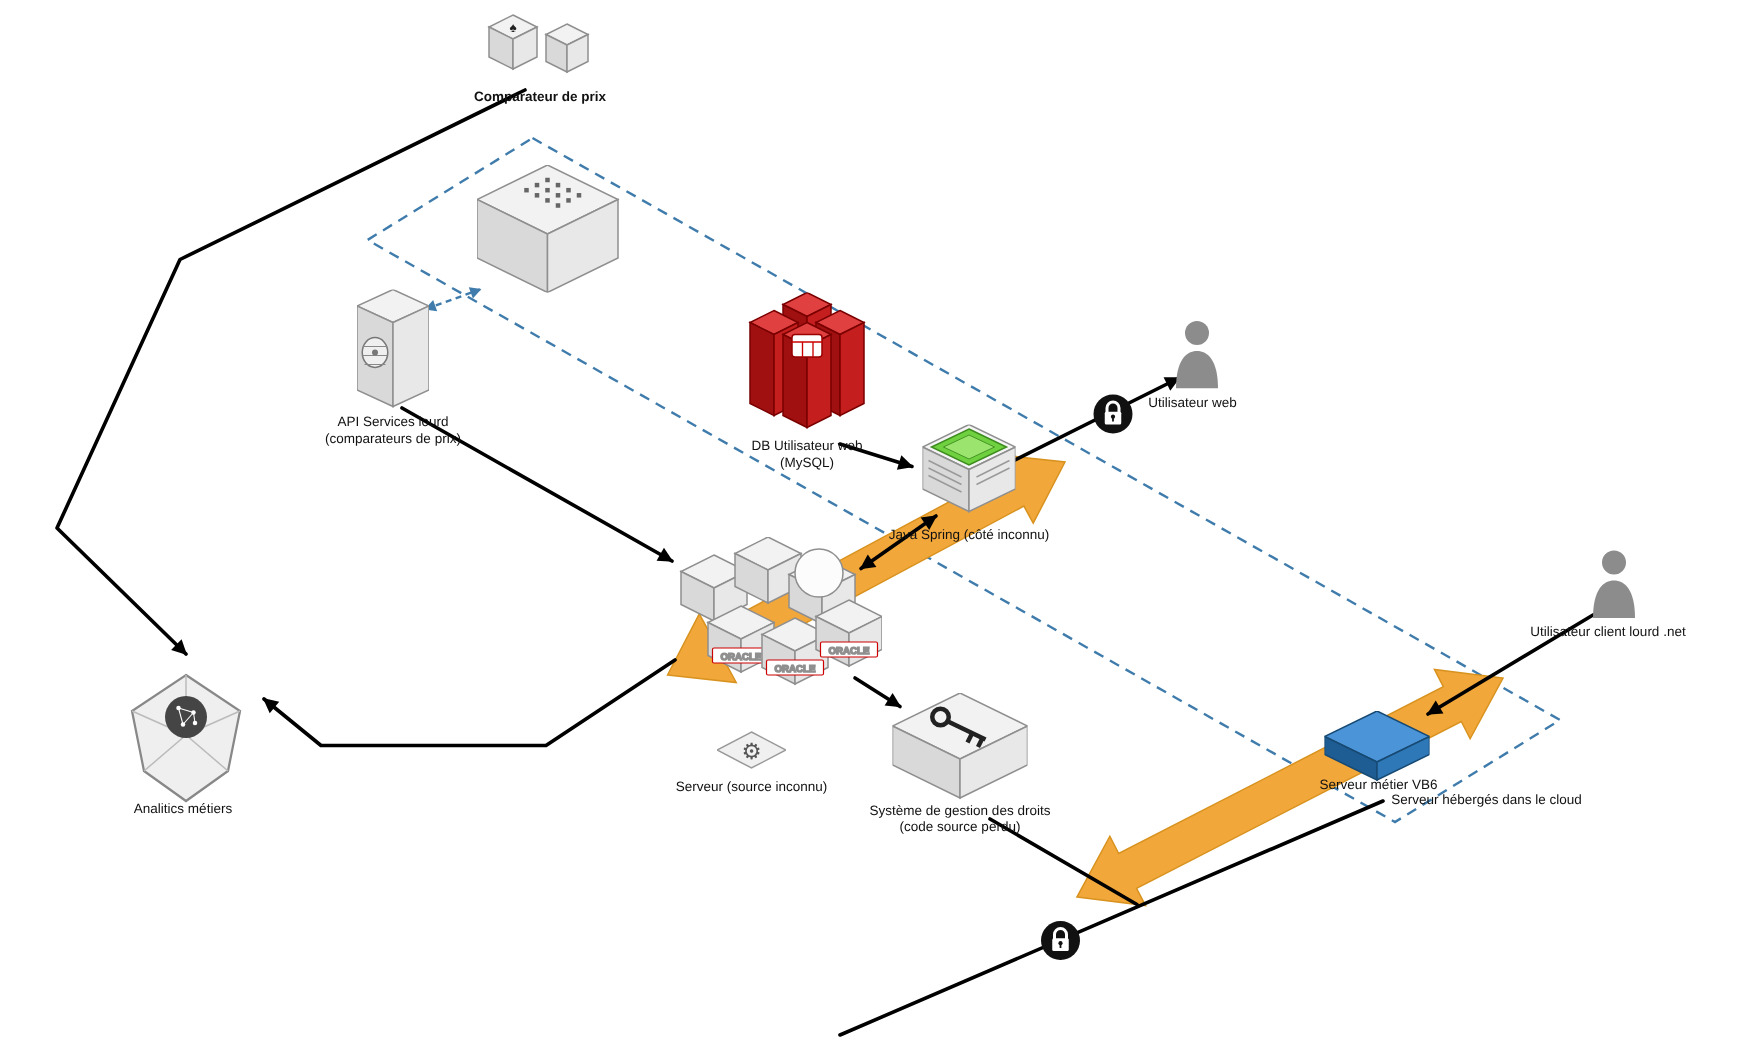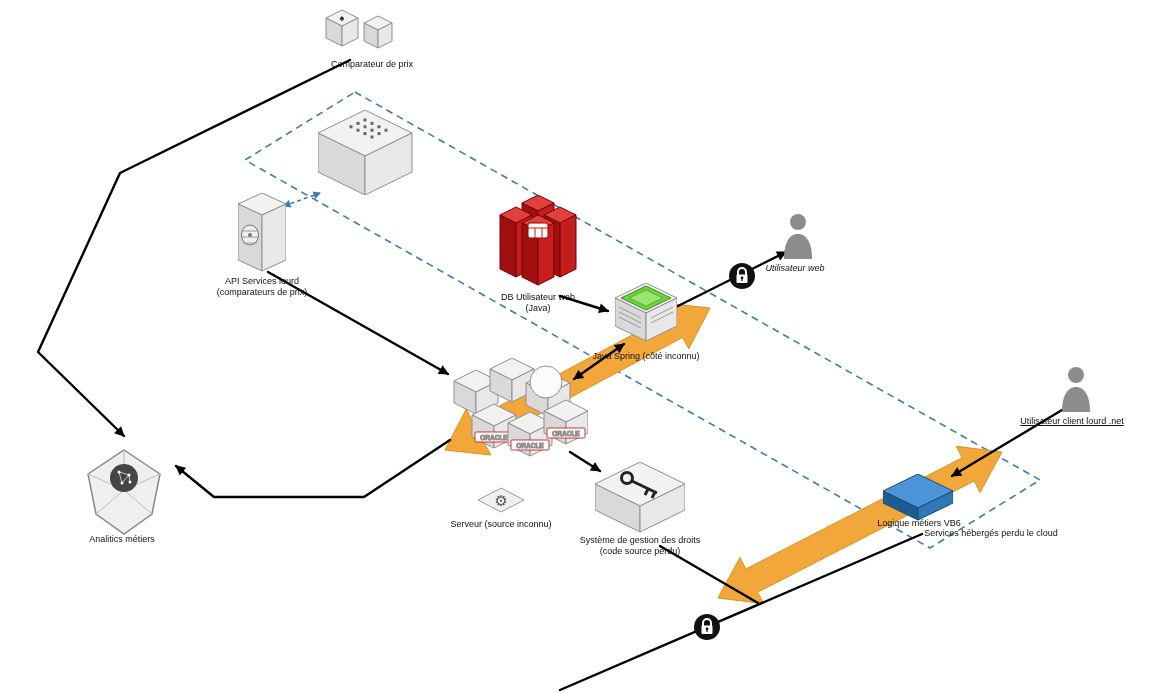--- a/index.html
+++ b/index.html
@@ -59,21 +59,21 @@
         </g>
         <g transform="translate(40,8)">
           <polygon points="14,0 28,7 14,14 0,7" fill="#F2F2F2"></polygon>
           <polygon points="0,7 14,14 14,32 0,25" fill="#D9D9D9"></polygon>
           <polygon points="14,14 28,7 28,25 14,32" fill="#E8E8E8"></polygon>
         </g>
       </g>
       <text x="18" y="13" font-size="9" text-anchor="middle" fill="#222">♠</text>
     </svg>
   </div>
-  <div class="lbl" style="left:372px;top:59px;">Comparateur de prix</div>
+  <div class="lbl" style="left:360px;top:59px;font-weight:bold;">Comparateur de prix</div>
 
   <div class="node" style="left:318px;top:110px;">
     <svg width="95" height="85" viewBox="0 0 95 85">
       <g stroke="#8F8F8F" stroke-width="1">
         <polygon points="47,0 94,23 47,46 0,23" fill="#F2F2F2"></polygon>
         <polygon points="0,23 47,46 47,85 0,62" fill="#D9D9D9"></polygon>
         <polygon points="47,46 94,23 94,62 47,85" fill="#E8E8E8"></polygon>
       </g>
       <g fill="#666">
         <rect x="45.5" y="8.5" width="3" height="3"></rect>
@@ -137,21 +137,21 @@
       </g>
       <g>
         <rect x="30" y="28" width="20" height="15" rx="2" fill="#fff" stroke="#900" stroke-width="1"></rect>
         <line x1="30" y1="33" x2="50" y2="33" stroke="#C00" stroke-width="0.9"></line>
         <line x1="37" y1="33" x2="37" y2="43" stroke="#C00" stroke-width="0.9"></line>
         <line x1="44" y1="33" x2="44" y2="43" stroke="#C00" stroke-width="0.9"></line>
       </g>
     </svg>
   </div>
   <div class="lbl" style="left:538px;top:292px;">DB Utilisateur web
-(Java)</div>
+(MySQL)</div>
 
   <div class="node" style="left:615px;top:283px;">
     <svg width="62" height="62" viewBox="0 0 62 62">
       <g stroke="#8F8F8F" stroke-width="1">
         <polygon points="31,0 62,15 31,30 0,15" fill="#F5F5F5"></polygon>
         <polygon points="0,15 31,30 31,58 0,43" fill="#D9D9D9"></polygon>
         <polygon points="31,30 62,15 62,43 31,58" fill="#E8E8E8"></polygon>
       </g>
       <polygon points="31,3 56,15 31,27 6,15" fill="#6FD13F" stroke="#3E8C1F" stroke-width="1"></polygon>
       <polygon points="31,7 48,15 31,23 14,15" fill="#9BE56F" stroke="#3E8C1F" stroke-width="0.6"></polygon>
@@ -165,21 +165,21 @@
     </svg>
   </div>
   <div class="lbl" style="left:646px;top:351px;">Java Spring (côté inconnu)</div>
 
   <div class="node" style="left:783px;top:213px;">
     <svg width="30" height="46" viewBox="0 0 30 46">
       <circle cx="15" cy="9" r="8" fill="#8C8C8C"></circle>
       <path d="M1,46 C1,27 8,21 15,21 C22,21 29,27 29,46 Z" fill="#8C8C8C"></path>
     </svg>
   </div>
-  <div class="lbl" style="left:795px;top:263px;font-style:italic;">Utilisateur web</div>
+  <div class="lbl" style="left:795px;top:263px;">Utilisateur web</div>
 
   <div class="node" style="left:728px;top:262px;">
     <svg width="28" height="28" viewBox="0 0 28 28">
       <circle cx="14" cy="14" r="13" fill="#111"></circle>
       <path d="M10,13 v-3 a4,4 0 0 1 8,0 v3" fill="none" stroke="#fff" stroke-width="2"></path>
       <rect x="8.5" y="12.5" width="11" height="8.5" rx="1" fill="#fff"></rect>
       <circle cx="14" cy="15.8" r="1.4" fill="#111"></circle>
       <line x1="14" y1="16.5" x2="14" y2="19" stroke="#111" stroke-width="1.2"></line>
     </svg>
   </div>
@@ -283,31 +283,31 @@
 
   <div class="node" style="left:883px;top:474px;">
     <svg width="70" height="48" viewBox="0 0 70 48">
       <g stroke="#174A73" stroke-width="1">
         <polygon points="35,0 70,17 35,34 0,17" fill="#4C94D8"></polygon>
         <polygon points="0,17 35,34 35,46 0,29" fill="#1E5C94"></polygon>
         <polygon points="35,34 70,17 70,29 35,46" fill="#2E78B8"></polygon>
       </g>
     </svg>
   </div>
-  <div class="lbl" style="left:919px;top:518px;">Logique métiers VB6</div>
+  <div class="lbl" style="left:919px;top:518px;">Serveur métier VB6</div>
 
   <div class="node" style="left:1061px;top:366px;">
     <svg width="30" height="46" viewBox="0 0 30 46">
       <circle cx="15" cy="9" r="8" fill="#8C8C8C"></circle>
       <path d="M1,46 C1,27 8,21 15,21 C22,21 29,27 29,46 Z" fill="#8C8C8C"></path>
     </svg>
   </div>
-  <div class="lbl" style="left:1072px;top:416px;text-decoration:underline;">Utilisateur client lourd .net</div>
-
-  <div class="lbl" style="left:991px;top:528px;">Services hébergés perdu le cloud</div>
+  <div class="lbl" style="left:1072px;top:416px;">Utilisateur client lourd .net</div>
+
+  <div class="lbl" style="left:991px;top:528px;">Serveur hébergés dans le cloud</div>
 
   <div class="node" style="left:693px;top:613px;">
     <svg width="28" height="28" viewBox="0 0 28 28">
       <circle cx="14" cy="14" r="13" fill="#111"></circle>
       <path d="M10,13 v-3 a4,4 0 0 1 8,0 v3" fill="none" stroke="#fff" stroke-width="2"></path>
       <rect x="8.5" y="12.5" width="11" height="8.5" rx="1" fill="#fff"></rect>
       <circle cx="14" cy="15.8" r="1.4" fill="#111"></circle>
       <line x1="14" y1="16.5" x2="14" y2="19" stroke="#111" stroke-width="1.2"></line>
     </svg>
   </div>

